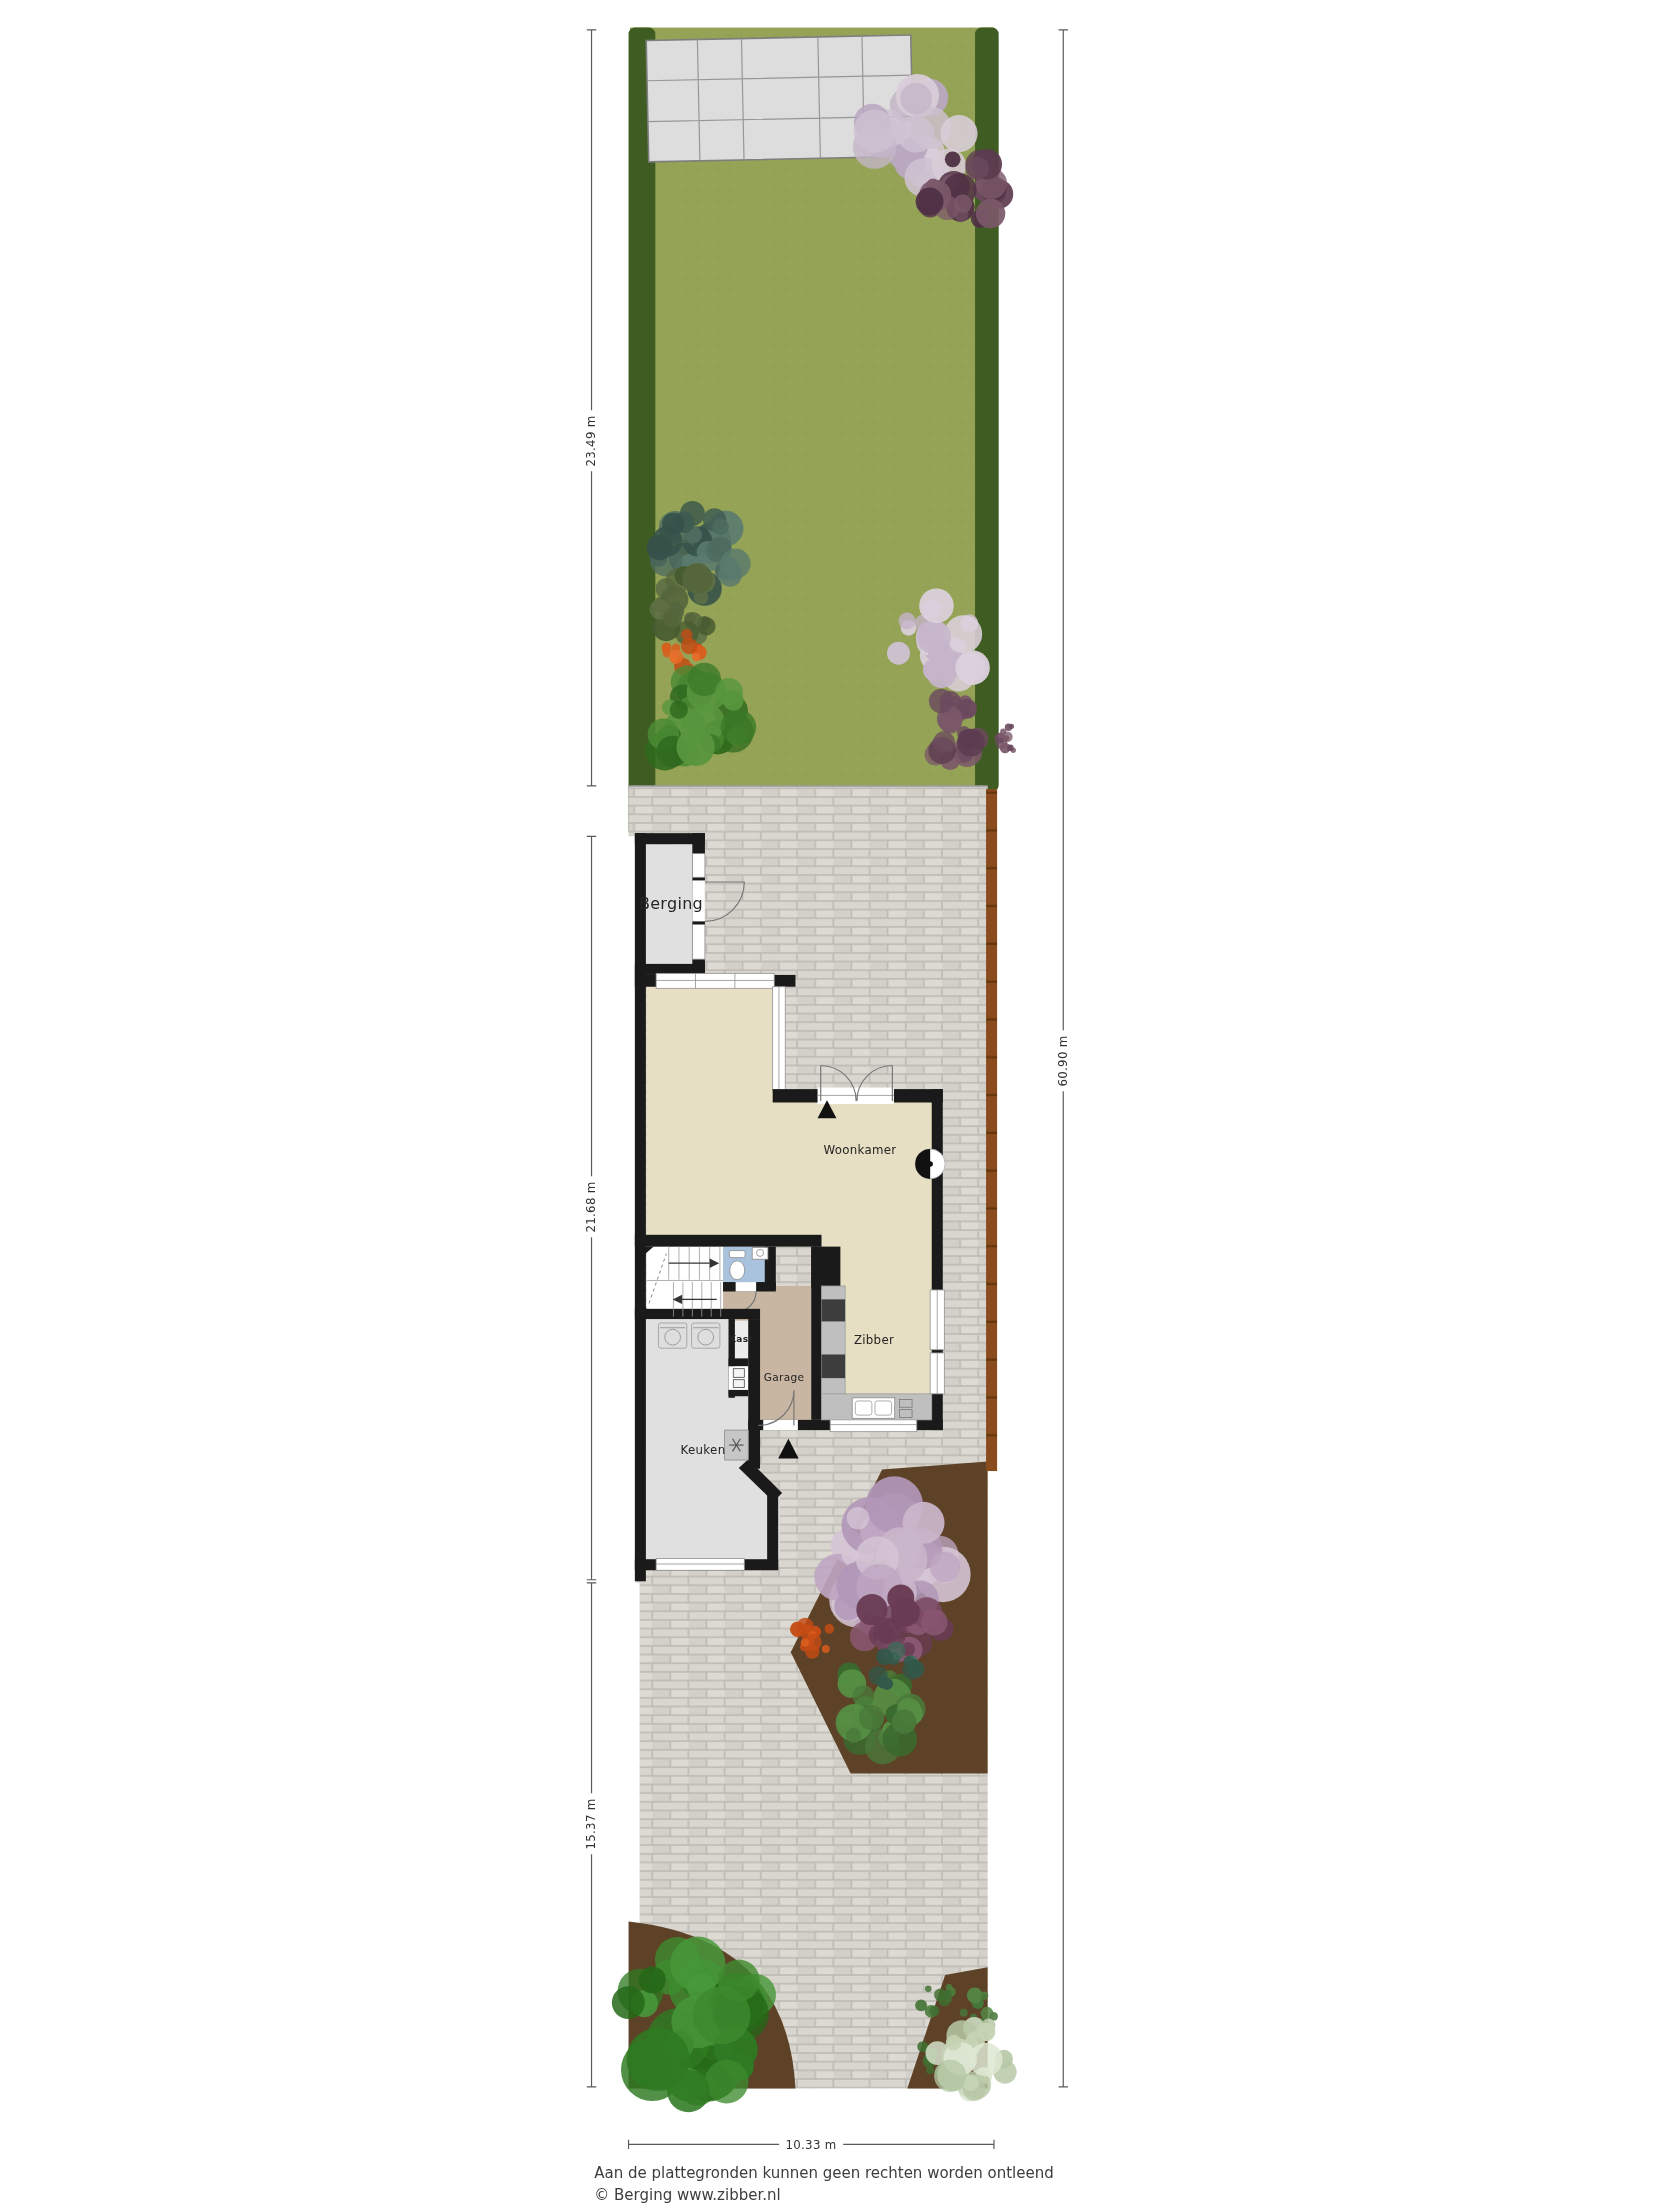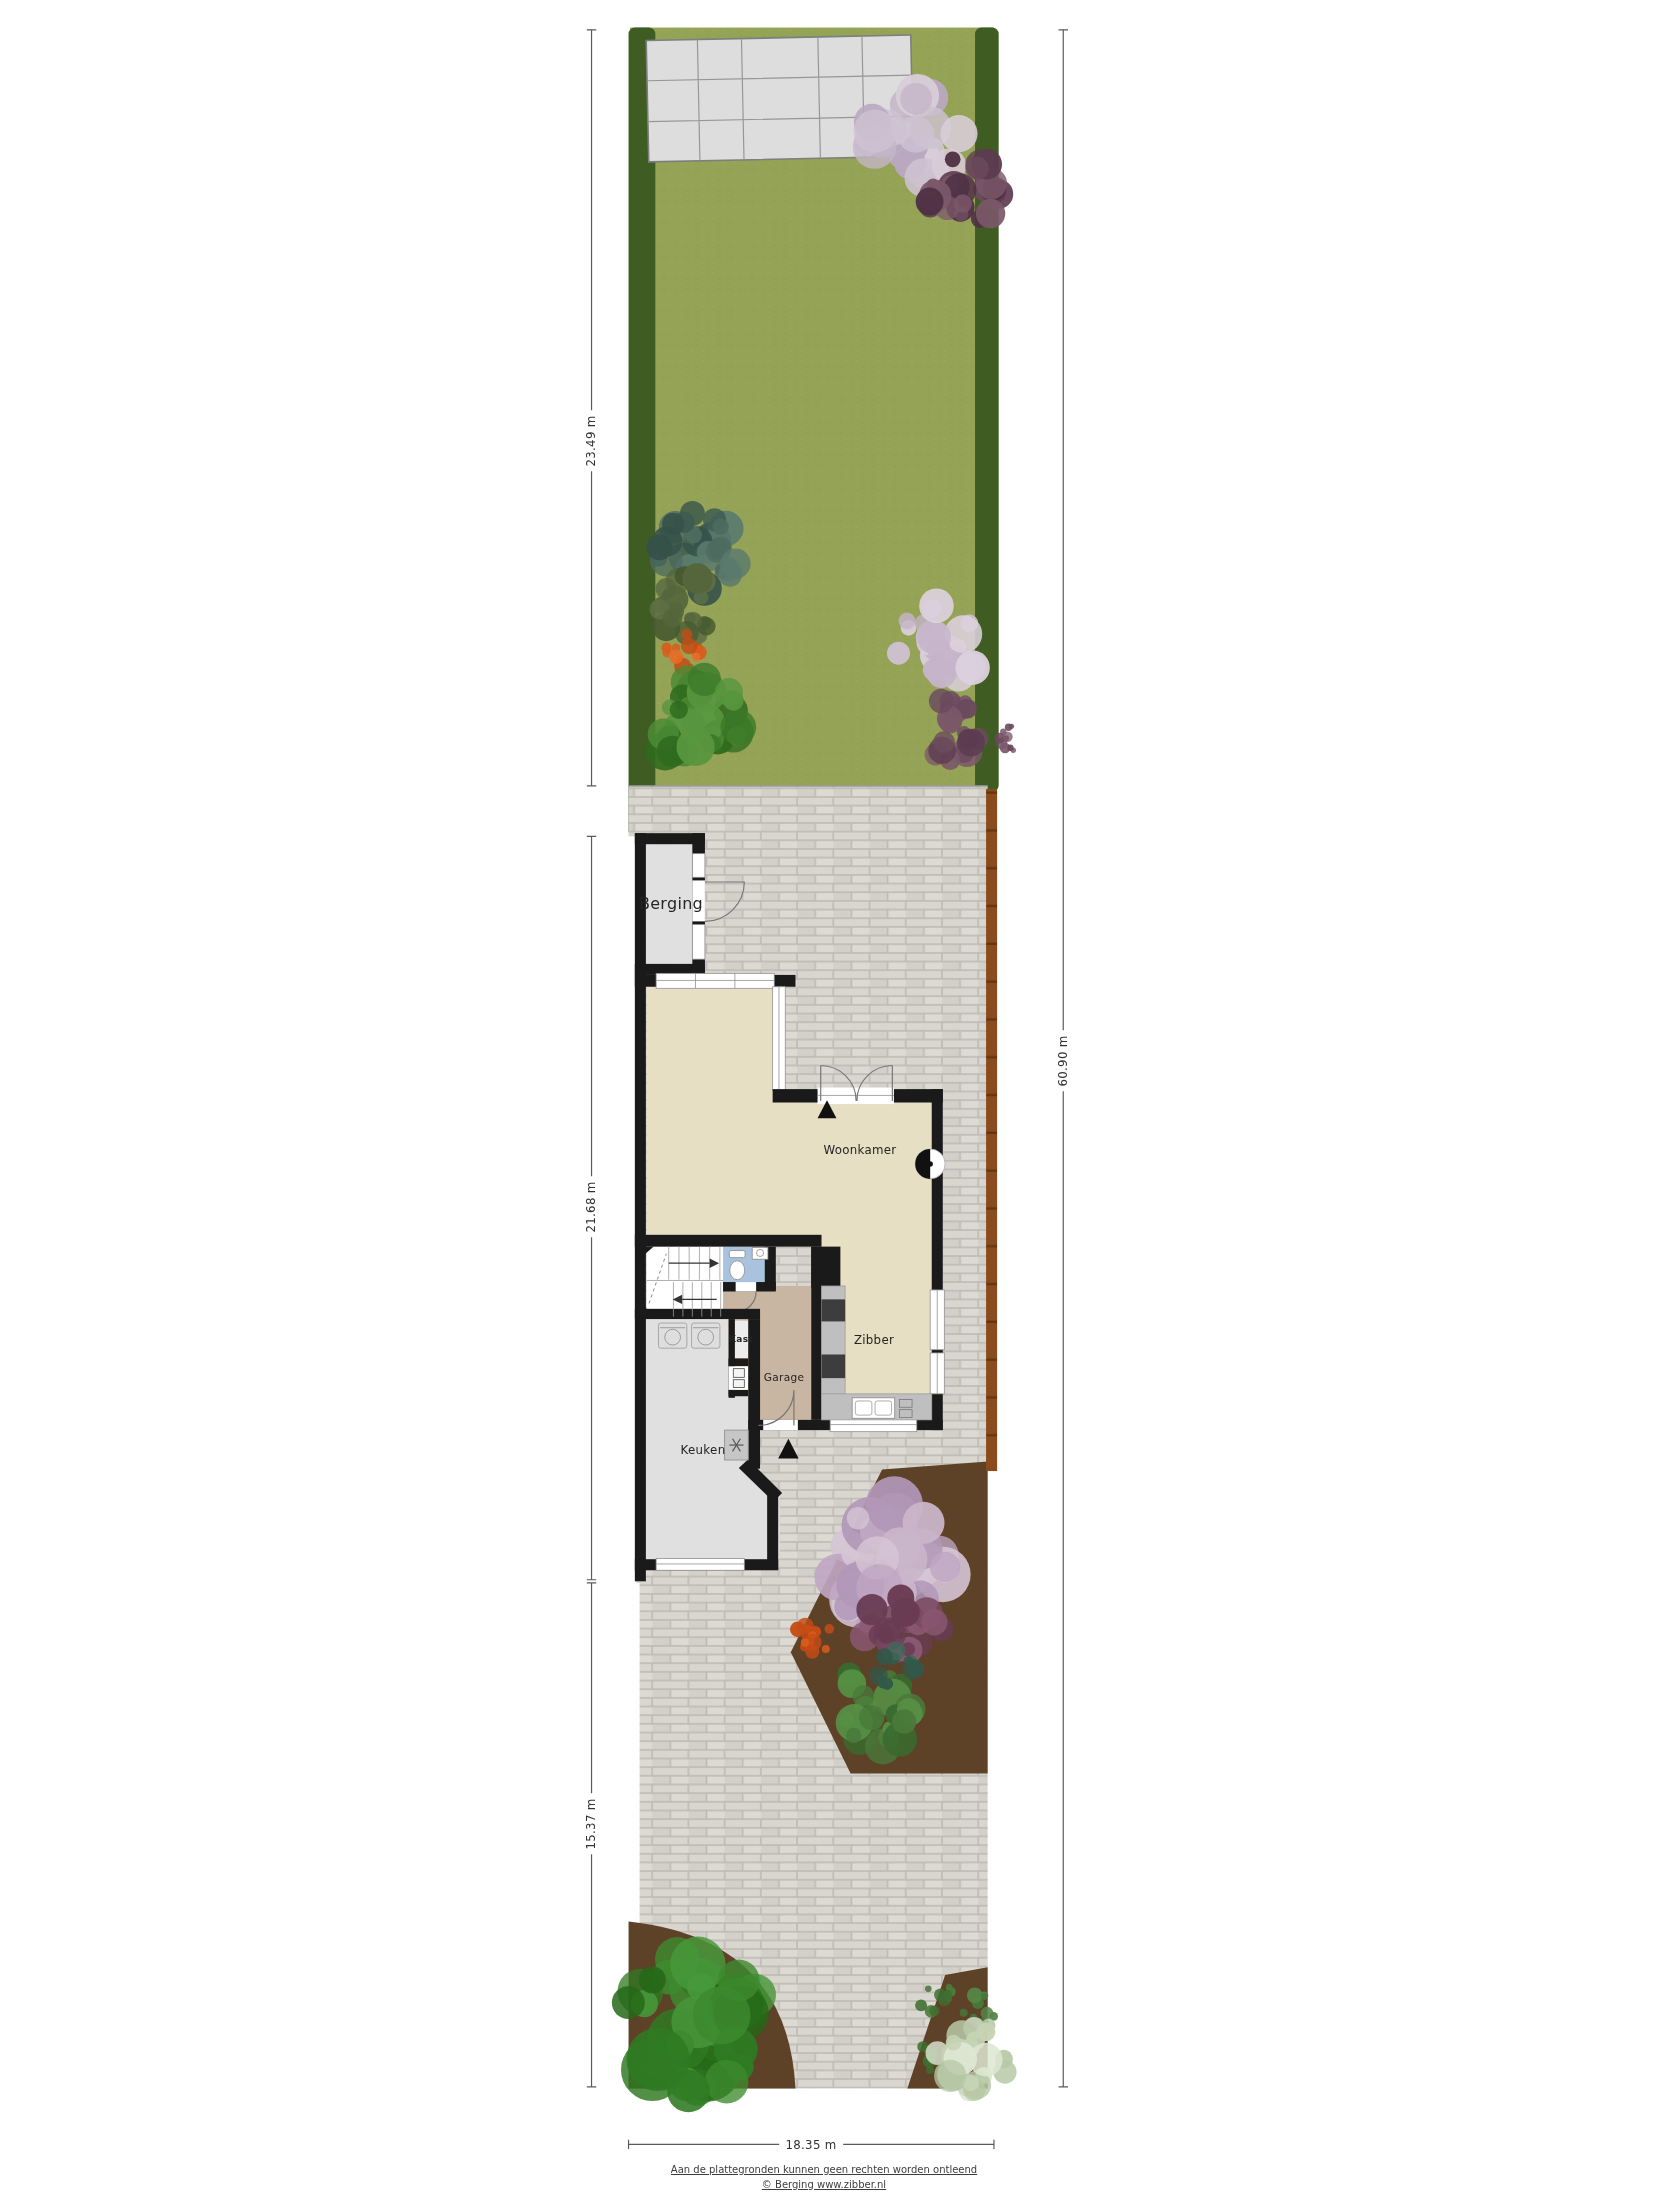--- a/index.html
+++ b/index.html
@@ -20,22 +20,22 @@
   .white{fill:#ffffff}
   .win{fill:#ffffff;stroke:#8f8f8f;stroke-width:1}
   .frame{stroke:#8f8f8f;stroke-width:1;fill:none}
   .arc{stroke:#777;stroke-width:1.5;fill:none}
   .dim{stroke:#5a5a5a;stroke-width:1.5}
   .lbl{position:absolute;transform:translate(-50%,-50%);font-size:11.8px;color:#242424;
        letter-spacing:0.3px;white-space:nowrap;}
   .lbl.v{transform:translate(-50%,-50%) rotate(-90deg);background:#fff;padding:3.2px 4.7px;color:#333;}
   .lbl.hdim{background:#fff;padding:1.6px 6.3px;color:#333;}
   .lbl.small{font-size:9px;font-weight:bold;}
-  .footer{position:absolute;transform:translateX(-50%);text-align:center;font-size:10px;
-          color:#3d3d3d;line-height:1.45;white-space:nowrap;text-decoration:underline;}
+  .footer{position:absolute;transform:translateX(-50%);text-align:left;font-size:15px;
+          color:#3d3d3d;line-height:1.45;white-space:nowrap;}
 </style>
 </head>
 <body>
 
 <div id="plan">
 <svg id="site-svg" width="1654" height="2205" viewBox="0 0 2100 2800" xmlns="http://www.w3.org/2000/svg">
   <defs>
     <pattern id="brick" width="46" height="22" patternUnits="userSpaceOnUse">
       <rect width="46" height="22" fill="#bcbab2"></rect>
       <rect x="1" y="1" width="44" height="9" fill="#d8d6ce"></rect>
@@ -621,20 +621,20 @@
   <div class="lbl" style="left:860px;top:1150px">Woonkamer</div>
   <div class="lbl" style="left:874px;top:1340px">Zibber</div>
   <div class="lbl" style="left:784px;top:1377px;font-size:10.6px">Garage</div>
   <div class="lbl small" style="left:741px;top:1339px">Kast</div>
   <div class="lbl" style="left:703px;top:1450px">Keuken</div>
 
   <div class="lbl v" style="left:591px;top:441px">23.49 m</div>
   <div class="lbl v" style="left:591px;top:1207px">21.68 m</div>
   <div class="lbl v" style="left:591px;top:1824px">15.37 m</div>
   <div class="lbl v" style="left:1063px;top:1061px">60.90 m</div>
-  <div class="lbl hdim" style="left:811px;top:2145px">18.35 m</div>
+  <div class="lbl hdim" style="left:811px;top:2145px">10.33 m</div>
 
   <div class="footer" style="left:824px;top:2163px">
     <div>Aan de plattegronden kunnen geen rechten worden ontleend</div>
     <div>© Berging www.zibber.nl</div>
   </div>
 </div>
 
 
 </body></html>

